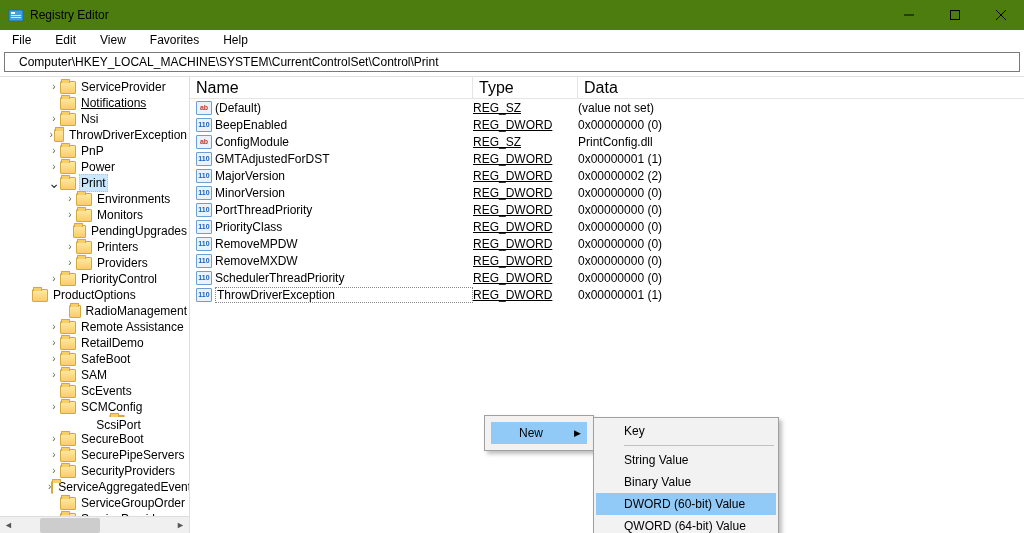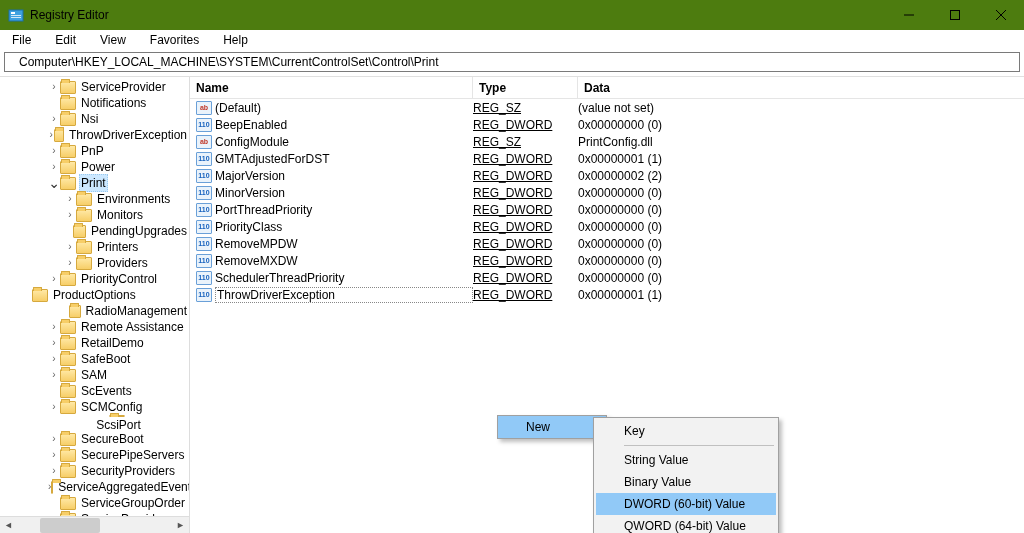--- a/index.html
+++ b/index.html
@@ -117,21 +117,21 @@
 
   
   .list-pane { flex: 1; position: relative; background: #fff; }
   .list-header {
     height: 22px;
     display: flex;
     align-items: center;
     background: #fff;
     border-bottom: 1px solid #e5e5e5;
   }
-  .col { padding: 0 6px; font-size: 12px; border-right: 1px solid #e5e5e5; height: 100%; display:flex; align-items:center;font-weight:bold;}
+  .col { padding: 0 6px; font-size: 16px; border-right: 1px solid #e5e5e5; height: 100%; display:flex; align-items:center;}
   .col-name { width: 283px; }
   .col-type { width: 105px; }
   .col-data { flex: 1; border-right: none; }
 
   .list-body { }
   .list-row { height: 17px; display: flex; align-items: center; font-size: 12px; }
   .val-icon {
     width: 16px; height: 14px; margin: 0 3px 0 6px;
     border: 1px solid #6aa0d8; background: #eaf3fb; border-radius: 1px;
     display: inline-flex; align-items: center; justify-content: center;
@@ -144,21 +144,21 @@
   .cell-data { flex: 1; }
 
   
   .ctx {
     position: absolute;
     background: #f2f2f2;
     border: 1px solid #a0a0a0;
     box-shadow: 3px 3px 4px rgba(0,0,0,0.25);
     font-size: 12px;
   }
-  .ctx-parent { left: 307px; top: 338px; width: 110px; padding: 0; }
+  .ctx-parent { left: 294px; top: 338px; width: 110px; padding: 6px; }
   .ctx-row {
     height: 22px; display: flex; align-items: center; padding: 0 24px 0 28px;
     position: relative;
   }
   .ctx-row.hl { background: #91c9f7; }
   .ctx-row .arrow-r { position: absolute; right: 6px; font-size: 9px; }
   .ctx-sub { left: 403px; top: 340px; width: 186px; padding: 2px; }
   .ctx-sep { height: 1px; background: #c0c0c0; margin: 3px 2px 3px 28px; }
 
 </style>
@@ -209,21 +209,21 @@
 
 <div class="main">
 
   <div class="tree-pane">
     <div class="tree" id="tree">
         <div class="tree-row" style="padding-left: 48px;">
           <span class="exp">›</span>
           <span class="folder-icon"></span>
           <span class="node-label">ServiceProvider</span>
         </div>
-        <div class="tree-row" style="padding-left: 48px;">
+        <div class="tree-row" style="padding-left: 48px; text-decoration: underline;">
           <span class="exp"></span>
           <span class="folder-icon"></span>
           <span class="node-label">Notifications</span>
         </div>
         <div class="tree-row" style="padding-left: 48px;">
           <span class="exp">›</span>
           <span class="folder-icon"></span>
           <span class="node-label">Nsi</span>
         </div>
         <div class="tree-row" style="padding-left: 48px;">

